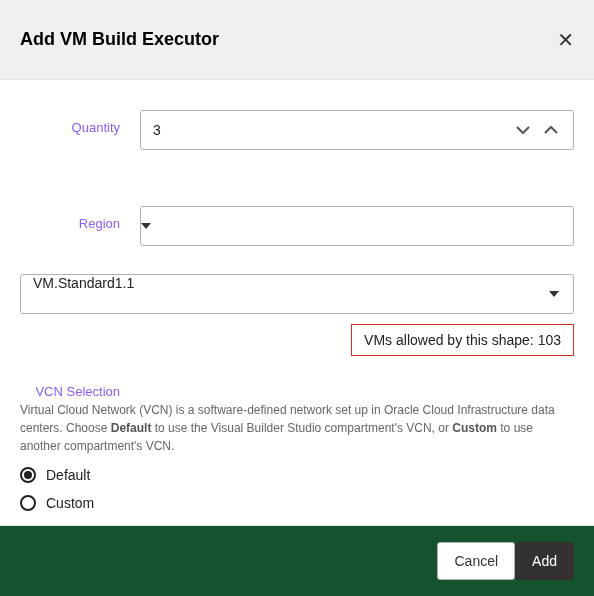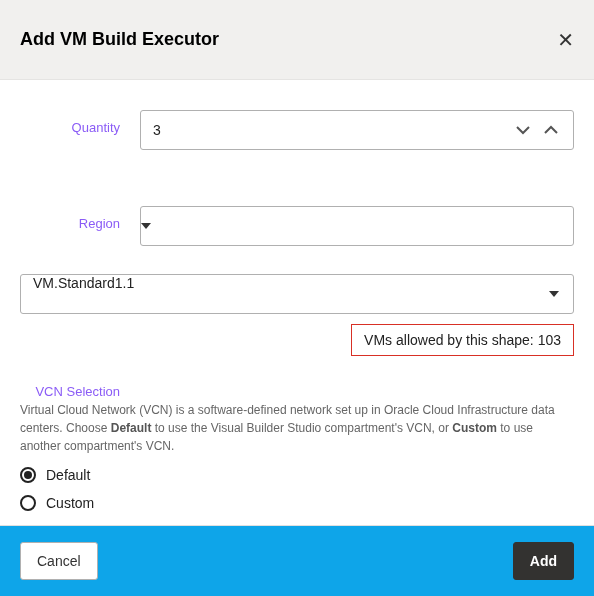--- a/index.html
+++ b/index.html
@@ -161,45 +161,45 @@
       border-radius: 50%;
     }
     .radio-label {
       font-size: 14px;
       color: #222;
     }
     .footer {
       border-top: 1px solid #e0e0e0;
       padding: 16px 20px;
       display: flex;
-      justify-content: space-between;
-      gap: 23px;
+      justify-content: flex-end;
+      gap: 0;
       position: absolute;
       bottom: 0;
       left: 0;
       right: 0;
-      background: #0ea5e9;
+      background: #14532d;
     }
     .btn {
       padding: 10px 16px;
       font-size: 14px;
       border-radius: 3px;
       cursor: pointer;
       font-weight: 500;
     }
     .btn-cancel {
       background: #fff;
       border: 1px solid #b0b0b0;
       color: #333;
     }
     .btn-add {
       background: #333230;
       border: 1px solid #333230;
       color: #fff;
-      font-weight: 700;
+      font-weight: 400;
     }
     .clearfix::after {
       content: '';
       display: table;
       clear: both;
     }
   </style>
 </head>
 <body>
 

